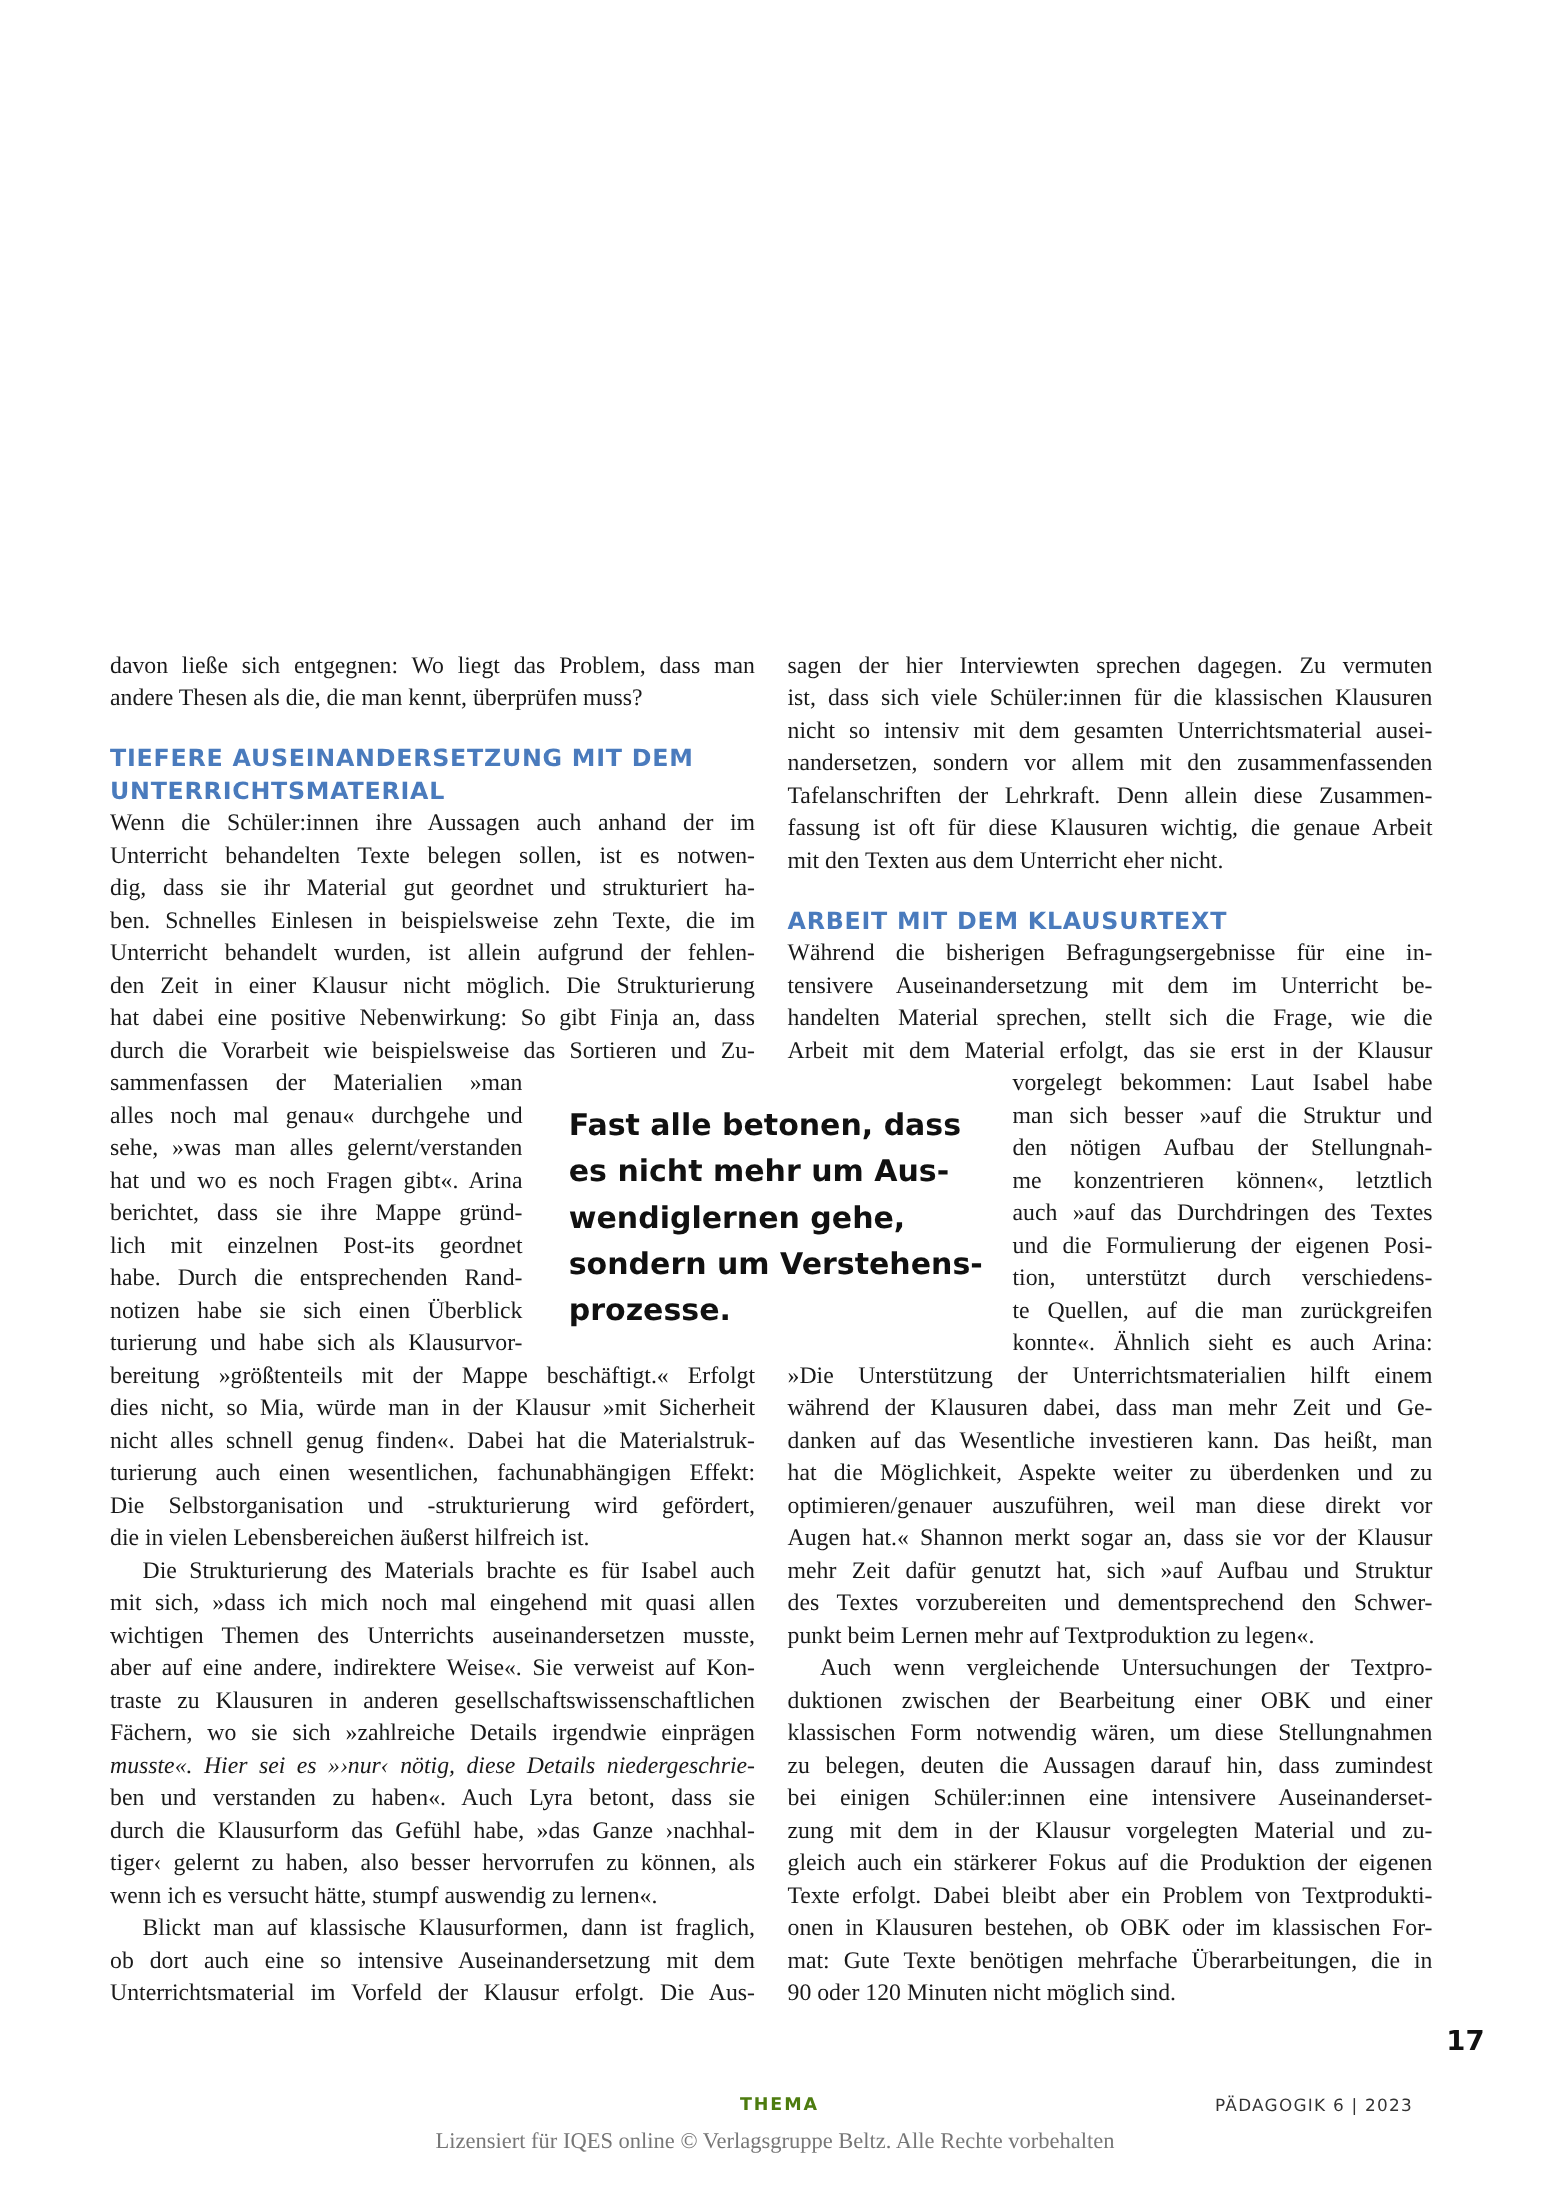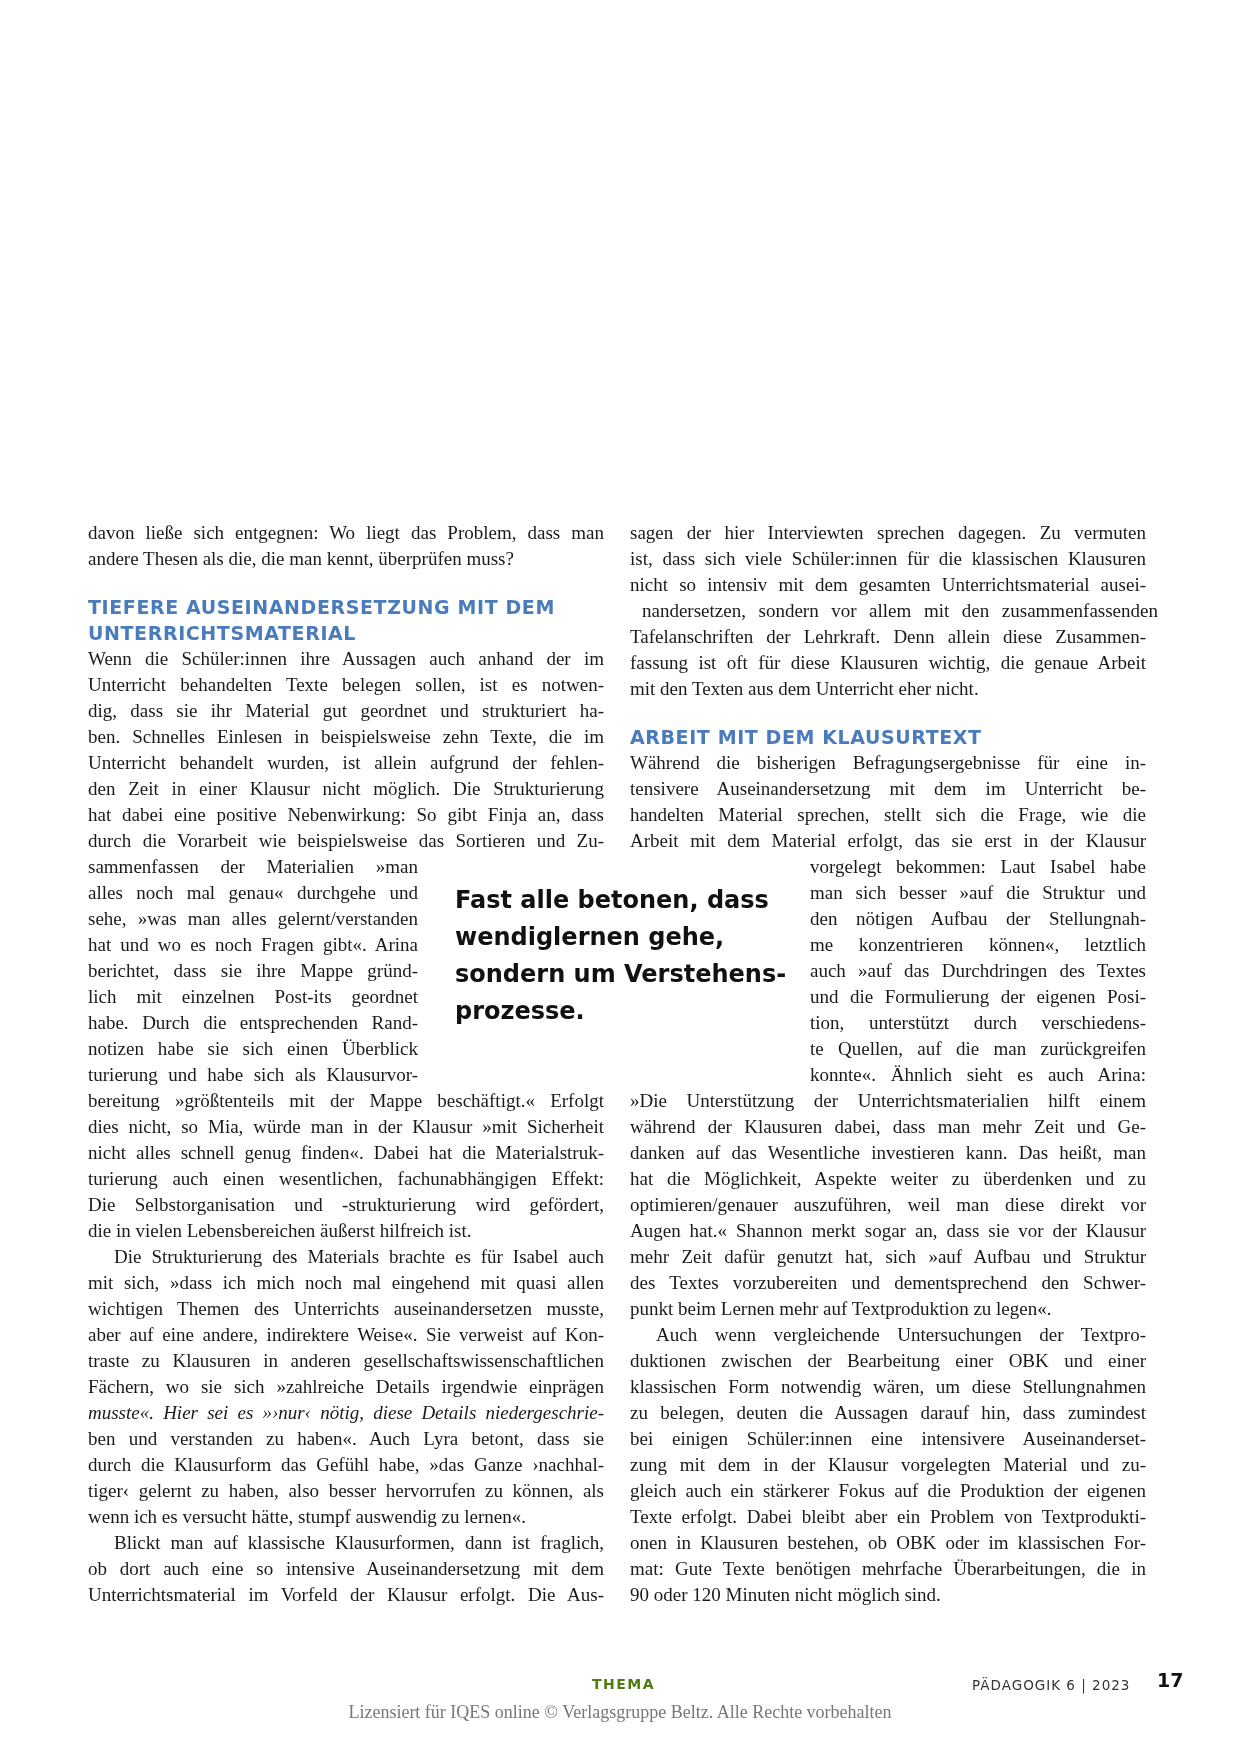--- a/index.html
+++ b/index.html
@@ -45,23 +45,23 @@
     position: absolute; left: 592px; top: 1676px;
     font-family: "DejaVu Sans", "Liberation Sans", sans-serif;
     font-weight: bold; font-size: 14px; letter-spacing: 1.5px; color: #4d7c0f;
   }
   .footer-issue {
     position: absolute; left: 972px; top: 1677px;
     font-family: "DejaVu Sans", "Liberation Sans", sans-serif;
     font-size: 13.5px; letter-spacing: 1px; color: #333;
   }
   .footer-page {
-    position: absolute; left: 1157px; top: 1669px;
+    position: absolute; left: 1157px; top: 1621px;
     font-family: "DejaVu Sans", "Liberation Sans", sans-serif;
-    font-weight: bold; font-size: 19px; color: #111;
+    font-weight: bold; font-size: 22px; color: #111;
   }
   .license {
     position: absolute; left: 0; width: 1240px; top: 1702px; text-align: center;
     font-family: "Liberation Serif", "DejaVu Serif", serif;
     font-size: 18px; color: #777;
   }
 </style>
 </head>
 <body>
 
@@ -106,21 +106,21 @@
       <div class="line" style="left: 88px; top: 1478px; width: 516px;">tiger‹ gelernt zu haben, also besser hervorrufen zu können, als</div>
       <div class="line last" style="left: 88px; top: 1504px; width: 516px;">wenn ich es versucht hätte, stumpf auswendig zu lernen«.</div>
       <div class="line indent" style="left: 88px; top: 1530px; width: 516px;">Blickt man auf klassische Klausurformen, dann ist fraglich,</div>
       <div class="line" style="left: 88px; top: 1556px; width: 516px;">ob dort auch eine so intensive Auseinandersetzung mit dem</div>
       <div class="line" style="left: 88px; top: 1582px; width: 516px;">Unterrichtsmaterial im Vorfeld der Klausur erfolgt. Die Aus-</div>
     </div>
   <div id="right-col">
       <div class="line" style="left: 630px; top: 520px; width: 516px;">sagen der hier Interviewten sprechen dagegen. Zu vermuten</div>
       <div class="line" style="left: 630px; top: 546px; width: 516px;">ist, dass sich viele Schüler:innen für die klassischen Klausuren</div>
       <div class="line" style="left: 630px; top: 572px; width: 516px;">nicht so intensiv mit dem gesamten Unterrichtsmaterial ausei-</div>
-      <div class="line" style="left: 630px; top: 598px; width: 516px; margin-left: 12px;">nandersetzen, sondern vor allem mit den zusammenfassenden</div>
+      <div class="line" style="left: 630px; top: 598px; width: 516px;">nandersetzen, sondern vor allem mit den zusammenfassenden</div>
       <div class="line" style="left: 630px; top: 624px; width: 516px;">Tafelanschriften der Lehrkraft. Denn allein diese Zusammen-</div>
       <div class="line" style="left: 630px; top: 650px; width: 516px;">fassung ist oft für diese Klausuren wichtig, die genaue Arbeit</div>
       <div class="line last" style="left: 630px; top: 676px; width: 516px;">mit den Texten aus dem Unterricht eher nicht.</div>
       <div class="heading" style="left: 630px; top: 724px;">ARBEIT MIT DEM KLAUSURTEXT</div>
       <div class="line" style="left: 630px; top: 750px; width: 516px;">Während die bisherigen Befragungsergebnisse für eine in-</div>
       <div class="line" style="left: 630px; top: 776px; width: 516px;">tensivere Auseinandersetzung mit dem im Unterricht be-</div>
       <div class="line" style="left: 630px; top: 802px; width: 516px;">handelten Material sprechen, stellt sich die Frage, wie die</div>
       <div class="line" style="left: 630px; top: 828px; width: 516px;">Arbeit mit dem Material erfolgt, das sie erst in der Klausur</div>
       <div class="line" style="left: 810px; top: 854px; width: 336px;">vorgelegt bekommen: Laut Isabel habe</div>
       <div class="line" style="left: 810px; top: 880px; width: 336px;">man sich besser »auf die Struktur und</div>
@@ -148,20 +148,21 @@
       <div class="line" style="left: 630px; top: 1452px; width: 516px;">zung mit dem in der Klausur vorgelegten Material und zu-</div>
       <div class="line" style="left: 630px; top: 1478px; width: 516px;">gleich auch ein stärkerer Fokus auf die Produktion der eigenen</div>
       <div class="line" style="left: 630px; top: 1504px; width: 516px;">Texte erfolgt. Dabei bleibt aber ein Problem von Textprodukti-</div>
       <div class="line" style="left: 630px; top: 1530px; width: 516px;">onen in Klausuren bestehen, ob OBK oder im klassischen For-</div>
       <div class="line" style="left: 630px; top: 1556px; width: 516px;">mat: Gute Texte benötigen mehrfache Überarbeitungen, die in</div>
       <div class="line last" style="left: 630px; top: 1582px; width: 516px;">90 oder 120 Minuten nicht möglich sind.</div>
     </div>
 
   <div class="pullquote">
     <div>Fast alle betonen, dass</div>
+    <div>es nicht mehr um Aus-</div>
     <div>wendiglernen gehe,</div>
     <div>sondern um Verstehens-</div>
     <div>prozesse.</div>
   </div>
 
   <div class="footer-section">THEMA</div>
   <div class="footer-issue">PÄDAGOGIK 6 | 2023</div>
   <div class="footer-page">17</div>
   <div class="license">Lizensiert für IQES online © Verlagsgruppe Beltz. Alle Rechte vorbehalten</div>
 </div>

